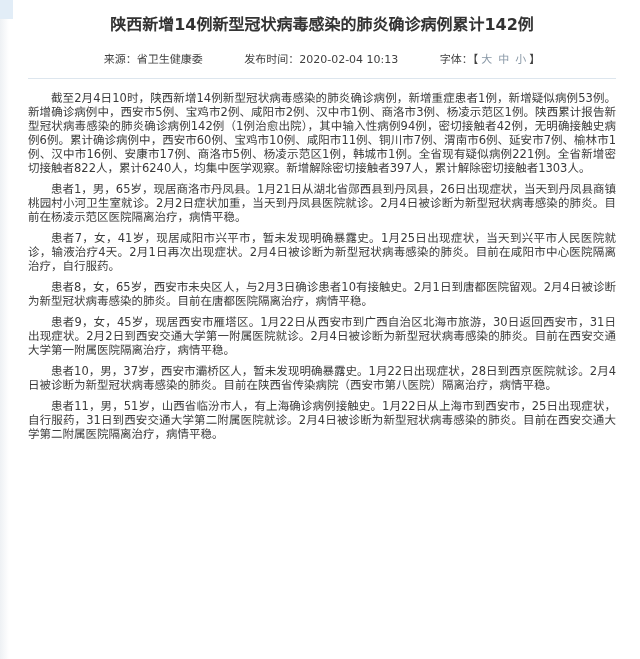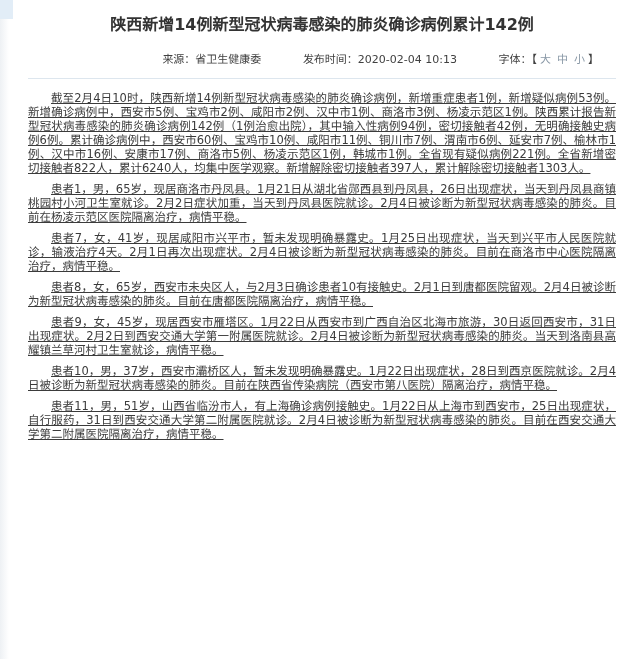--- a/index.html
+++ b/index.html
@@ -26,21 +26,21 @@
   .title{
     text-align:center;
     font-size:16px;
     font-weight:bold;
     color:#333333;
     margin:4px 10px 4px 10px;
     line-height:1.35;
   }
   .meta{
     margin-top:14px;
-    text-align:right;
+    text-align:center;
     font-size:11px;
     color:#404040;
     white-space:nowrap;
   }
   .meta .meta-item{display:inline-block;margin:0 19px;}
   .meta .fontsize-option{
     color:#8a99a7;
     margin:0 3px;
     cursor:pointer;
     text-decoration:none;
@@ -53,21 +53,20 @@
   .article{
     padding:2px 2px 0 2px;
     font-size:11.5px;
     line-height:1.22;
     color:#3b3b3b;
     text-align:justify;
   }
   .article p{
     margin:0 0 7px 0;
     text-indent:2em;
-    text-decoration:underline;
   }
 </style>
 </head>
 <body>
 
 <div class="edge-left"></div>
 <div class="corner-square"></div>
 
 <div class="page">
 
@@ -77,21 +76,21 @@
     <span class="meta-item">来源：省卫生健康委</span>
     <span class="meta-item">发布时间：2020-02-04 10:13</span>
     <span class="meta-item"><span>字体：</span><span>【</span><a class="fontsize-option">大</a><a class="fontsize-option">中</a><a class="fontsize-option">小</a><span>】</span></span>
   </div>
 
   <hr class="divider">
 
   <div class="article">
     <p>截至2月4日10时，陕西新增14例新型冠状病毒感染的肺炎确诊病例，新增重症患者1例，新增疑似病例53例。新增确诊病例中，西安市5例、宝鸡市2例、咸阳市2例、汉中市1例、商洛市3例、杨凌示范区1例。陕西累计报告新型冠状病毒感染的肺炎确诊病例142例（1例治愈出院），其中输入性病例94例，密切接触者42例，无明确接触史病例6例。累计确诊病例中，西安市60例、宝鸡市10例、咸阳市11例、铜川市7例、渭南市6例、延安市7例、榆林市1例、汉中市16例、安康市17例、商洛市5例、杨凌示范区1例，韩城市1例。全省现有疑似病例221例。全省新增密切接触者822人，累计6240人，均集中医学观察。新增解除密切接触者397人，累计解除密切接触者1303人。</p>
     <p>患者1，男，65岁，现居商洛市丹凤县。1月21日从湖北省郧西县到丹凤县，26日出现症状，当天到丹凤县商镇桃园村小河卫生室就诊。2月2日症状加重，当天到丹凤县医院就诊。2月4日被诊断为新型冠状病毒感染的肺炎。目前在杨凌示范区医院隔离治疗，病情平稳。</p>
-    <p>患者7，女，41岁，现居咸阳市兴平市，暂未发现明确暴露史。1月25日出现症状，当天到兴平市人民医院就诊，输液治疗4天。2月1日再次出现症状。2月4日被诊断为新型冠状病毒感染的肺炎。目前在商洛市中心医院隔离治疗，病情平稳。</p>
+    <p>患者7，女，41岁，现居咸阳市兴平市，暂未发现明确暴露史。1月25日出现症状，当天到兴平市人民医院就诊，输液治疗4天。2月1日再次出现症状。2月4日被诊断为新型冠状病毒感染的肺炎。目前在咸阳市中心医院隔离治疗，自行服药。</p>
     <p>患者8，女，65岁，西安市未央区人，与2月3日确诊患者10有接触史。2月1日到唐都医院留观。2月4日被诊断为新型冠状病毒感染的肺炎。目前在唐都医院隔离治疗，病情平稳。</p>
-    <p>患者9，女，45岁，现居西安市雁塔区。1月22日从西安市到广西自治区北海市旅游，30日返回西安市，31日出现症状。2月2日到西安交通大学第一附属医院就诊。2月4日被诊断为新型冠状病毒感染的肺炎。当天到洛南县高耀镇兰草河村卫生室就诊，病情平稳。</p>
+    <p>患者9，女，45岁，现居西安市雁塔区。1月22日从西安市到广西自治区北海市旅游，30日返回西安市，31日出现症状。2月2日到西安交通大学第一附属医院就诊。2月4日被诊断为新型冠状病毒感染的肺炎。目前在西安交通大学第一附属医院隔离治疗，病情平稳。</p>
     <p>患者10，男，37岁，西安市灞桥区人，暂未发现明确暴露史。1月22日出现症状，28日到西京医院就诊。2月4日被诊断为新型冠状病毒感染的肺炎。目前在陕西省传染病院（西安市第八医院）隔离治疗，病情平稳。</p>
     <p>患者11，男，51岁，山西省临汾市人，有上海确诊病例接触史。1月22日从上海市到西安市，25日出现症状，自行服药，31日到西安交通大学第二附属医院就诊。2月4日被诊断为新型冠状病毒感染的肺炎。目前在西安交通大学第二附属医院隔离治疗，病情平稳。</p>
 
   </div>
 
 </div>
 
 </body></html>

